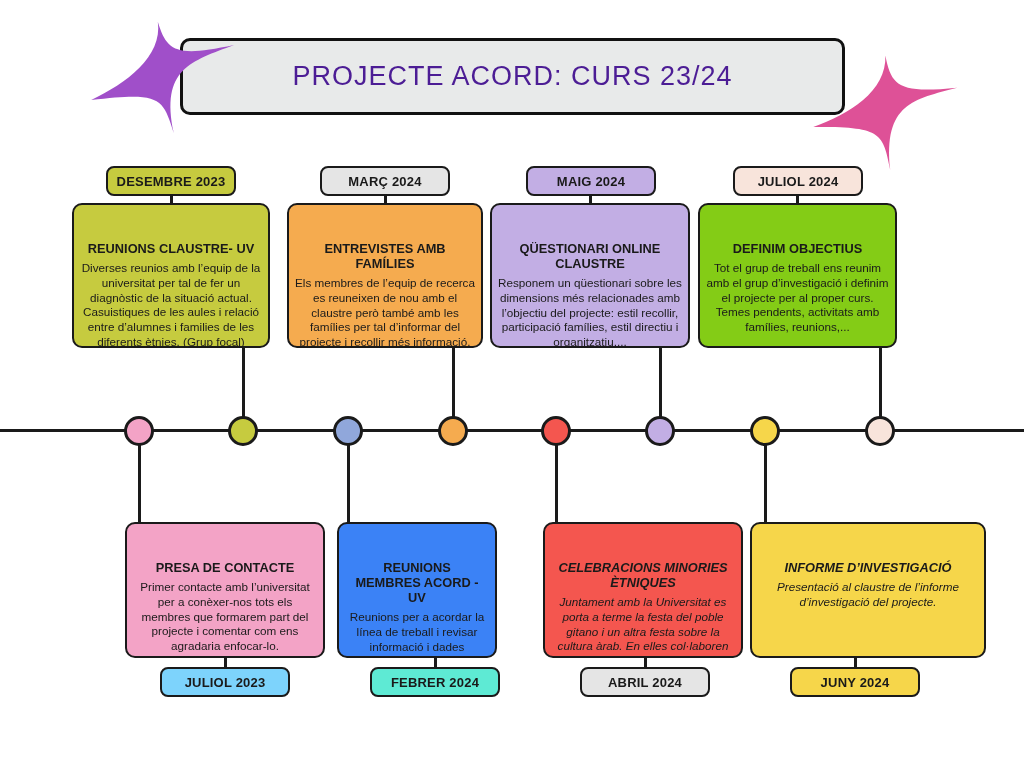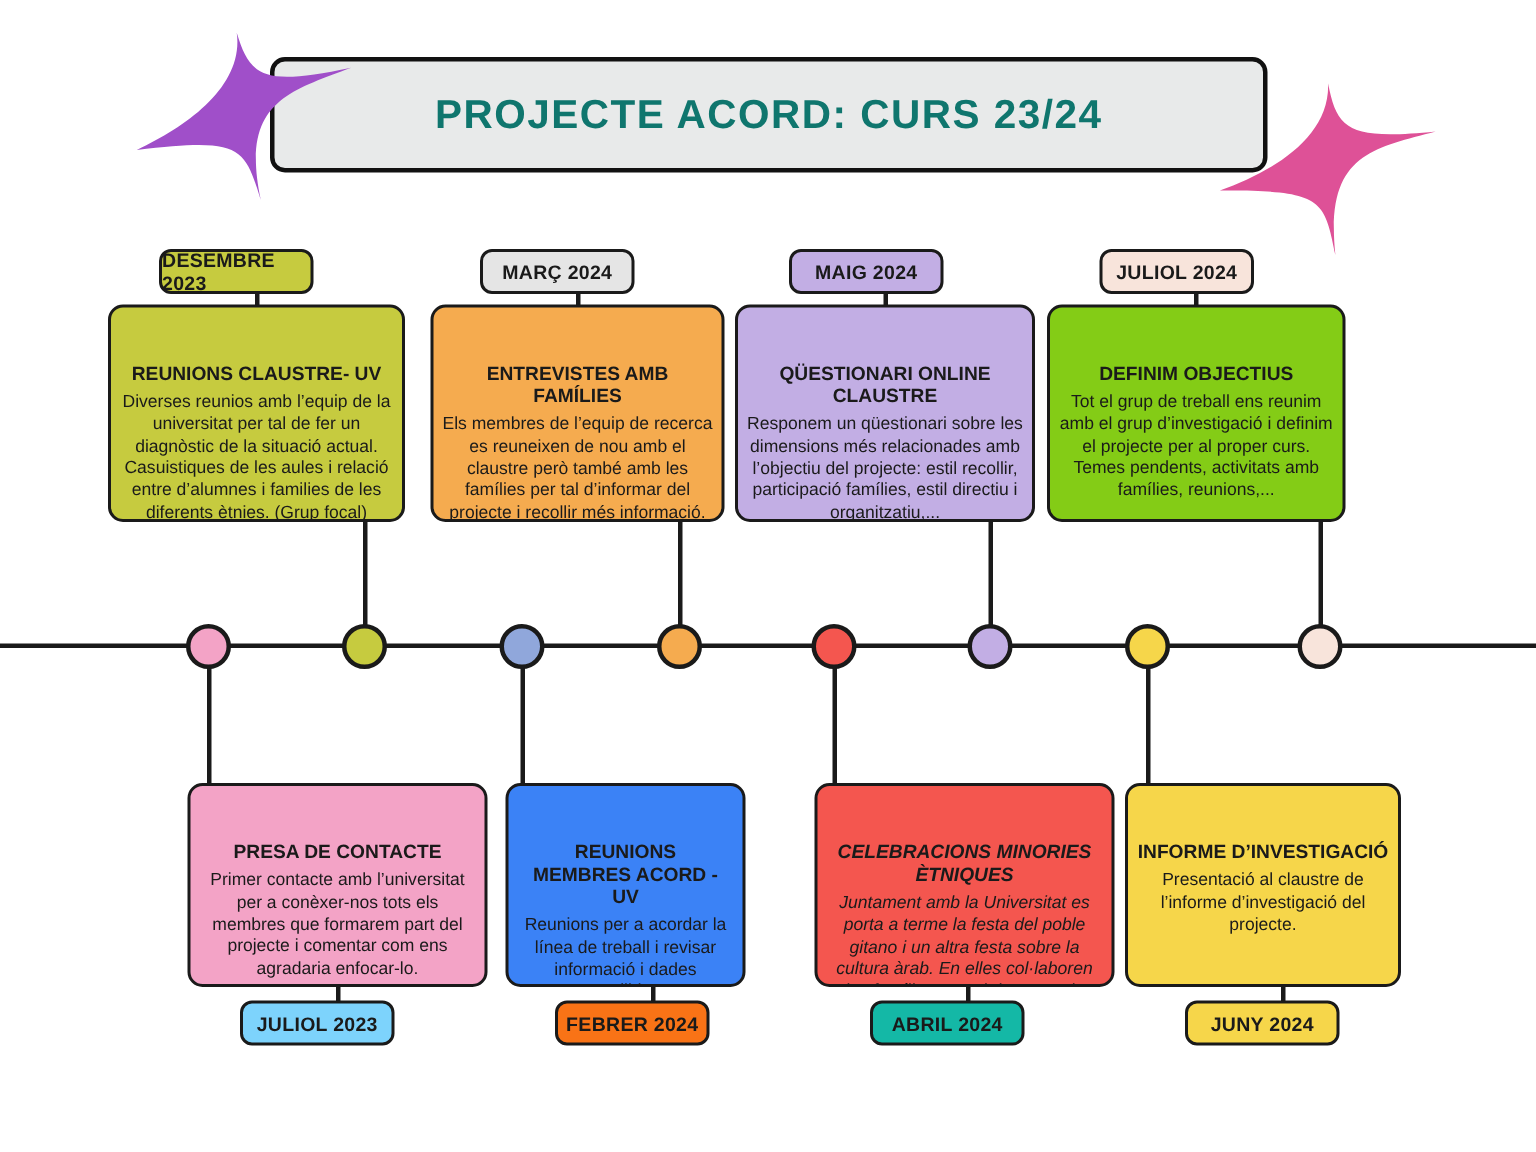--- a/index.html
+++ b/index.html
@@ -5,35 +5,35 @@
   html,body{margin:0;padding:0;}
   body{background:#ffffff;font-family:"Liberation Sans", sans-serif;color:#1a1a1a;}
   .canvas{position:relative;width:1024px;height:768px;background:#ffffff;overflow:hidden;}
 
   .title-box{
     position:absolute;left:180px;top:38px;width:665px;height:77px;
     border:3px solid #111;border-radius:10px;
     display:flex;align-items:center;justify-content:center;
     box-sizing:border-box;z-index:2;
   }
-  .title-text{font-size:27px;font-weight:700;letter-spacing:1px;color:#0f766e;}
+  .title-text{font-size:27px;font-weight:400;letter-spacing:1px;color:#4c1d95;}
 
   .sparkle{position:absolute;z-index:3;}
 
   .timeline-line{position:absolute;left:0;top:429px;width:1024px;height:3px;background:#1a1a1a;z-index:1;}
 
   .vline{position:absolute;width:2.5px;background:#1a1a1a;z-index:1;}
 
   .dot{
     position:absolute;width:30px;height:30px;border-radius:50%;
     border:3px solid #1a1a1a;box-sizing:border-box;top:416px;z-index:4;
   }
 
   .date-pill{
-    position:absolute;height:30px;width:103px;
+    position:absolute;height:30px;width:130px;
     border:2.5px solid #1a1a1a;border-radius:8px;box-sizing:border-box;
     display:flex;align-items:center;justify-content:center;
     font-size:13px;font-weight:bold;letter-spacing:.2px;z-index:2;
   }
 
   .event-box{
     position:absolute;border:2.5px solid #1a1a1a;border-radius:10px;
     box-sizing:border-box;padding:8px 6px 4px 6px;text-align:center;
     overflow:hidden;z-index:2;
   }
@@ -102,33 +102,33 @@
   <div class="vline" style="left:224px;top:656px;height:12px;"></div>
   <div class="date-pill" style="left: 160px; top: 667px; background-color: #7dd3fc;">JULIOL 2023</div>
 
   <div class="vline" style="left:347px;top:431px;height:91px;"></div>
   <div class="event-box bottom" style="left: 337px; width: 160px; background-color: #3b82f6;">
     <div class="event-heading">REUNIONS
 MEMBRES ACORD - UV</div>
     <div class="event-body">Reunions per a acordar la línea de treball i revisar informació i dades recollides.</div>
   </div>
   <div class="vline" style="left:434px;top:656px;height:12px;"></div>
-  <div class="date-pill" style="left: 370px; top: 667px; background-color: #f97316;">FEBRER 2024</div>
+  <div class="date-pill" style="left: 370px; top: 667px; background-color: #5eead4;">FEBRER 2024</div>
 
   <div class="vline" style="left:555px;top:431px;height:91px;"></div>
   <div class="event-box bottom" style="left: 543px; width: 200px; background-color: rgb(244, 86, 79); font-style: italic;">
     <div class="event-heading">CELEBRACIONS MINORIES
 ÈTNIQUES</div>
     <div class="event-body">Juntament amb la Universitat es porta a terme la festa del poble gitano i un altra festa sobre la cultura àrab. En elles col·laboren les famílies per tal d’apropar la seua cultura i tradició a tota la comunitat educativa.</div>
   </div>
   <div class="vline" style="left:644px;top:656px;height:12px;"></div>
-  <div class="date-pill" style="left: 580px; top: 667px; background-color: #14b8a6;">ABRIL 2024</div>
+  <div class="date-pill" style="left: 580px; top: 667px; background-color: #e5e5e5;">ABRIL 2024</div>
 
   <div class="vline" style="left:764px;top:431px;height:91px;"></div>
-  <div class="event-box bottom" style="left: 750px; width: 184px; background-color: rgb(246, 214, 74);">
+  <div class="event-box bottom" style="left: 750px; width: 236px; background-color: rgb(246, 214, 74); font-style: italic;">
     <div class="event-heading">INFORME D’INVESTIGACIÓ</div>
     <div class="event-body">Presentació al claustre de l’informe d’investigació del projecte.</div>
   </div>
   <div class="vline" style="left:854px;top:656px;height:12px;"></div>
   <div class="date-pill" style="left: 790px; top: 667px; background-color: rgb(246, 214, 74);">JUNY 2024</div>
 
   <div class="dot" style="left: 124px; background-color: rgb(243, 163, 198);"></div>
   <div class="dot" style="left: 228px; background-color: rgb(198, 203, 63);"></div>
   <div class="dot" style="left: 333px; background-color: rgb(144, 167, 219);"></div>
   <div class="dot" style="left: 438px; background-color: rgb(245, 171, 79);"></div>

